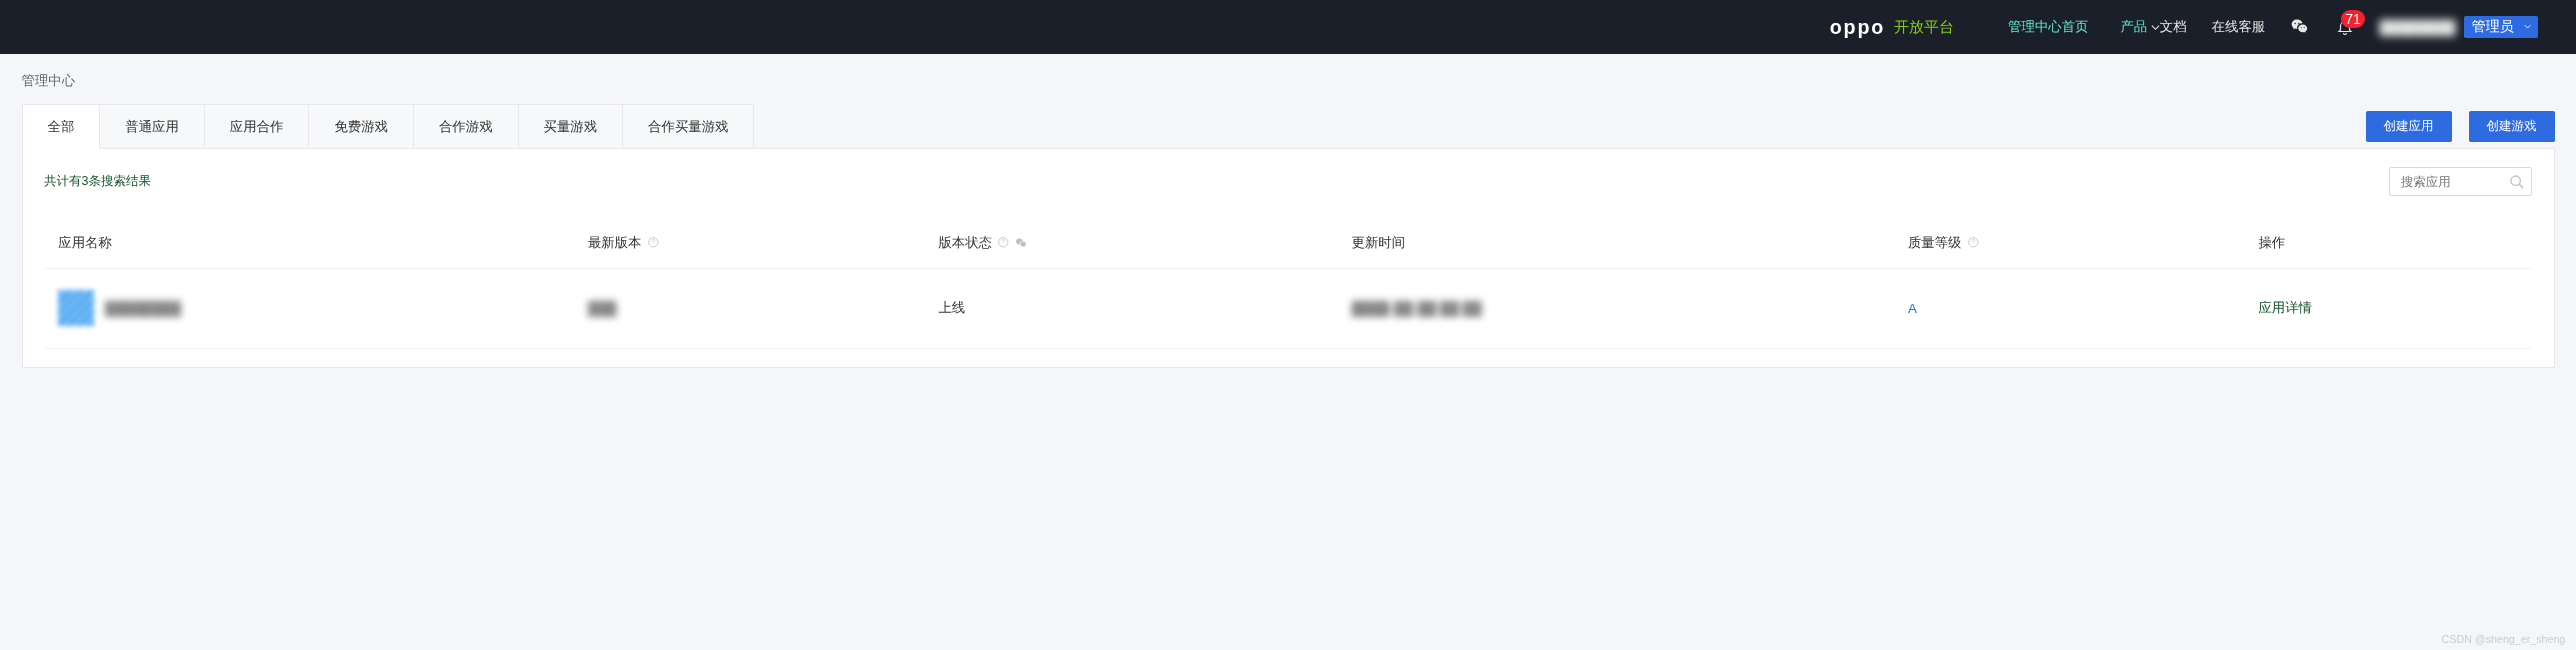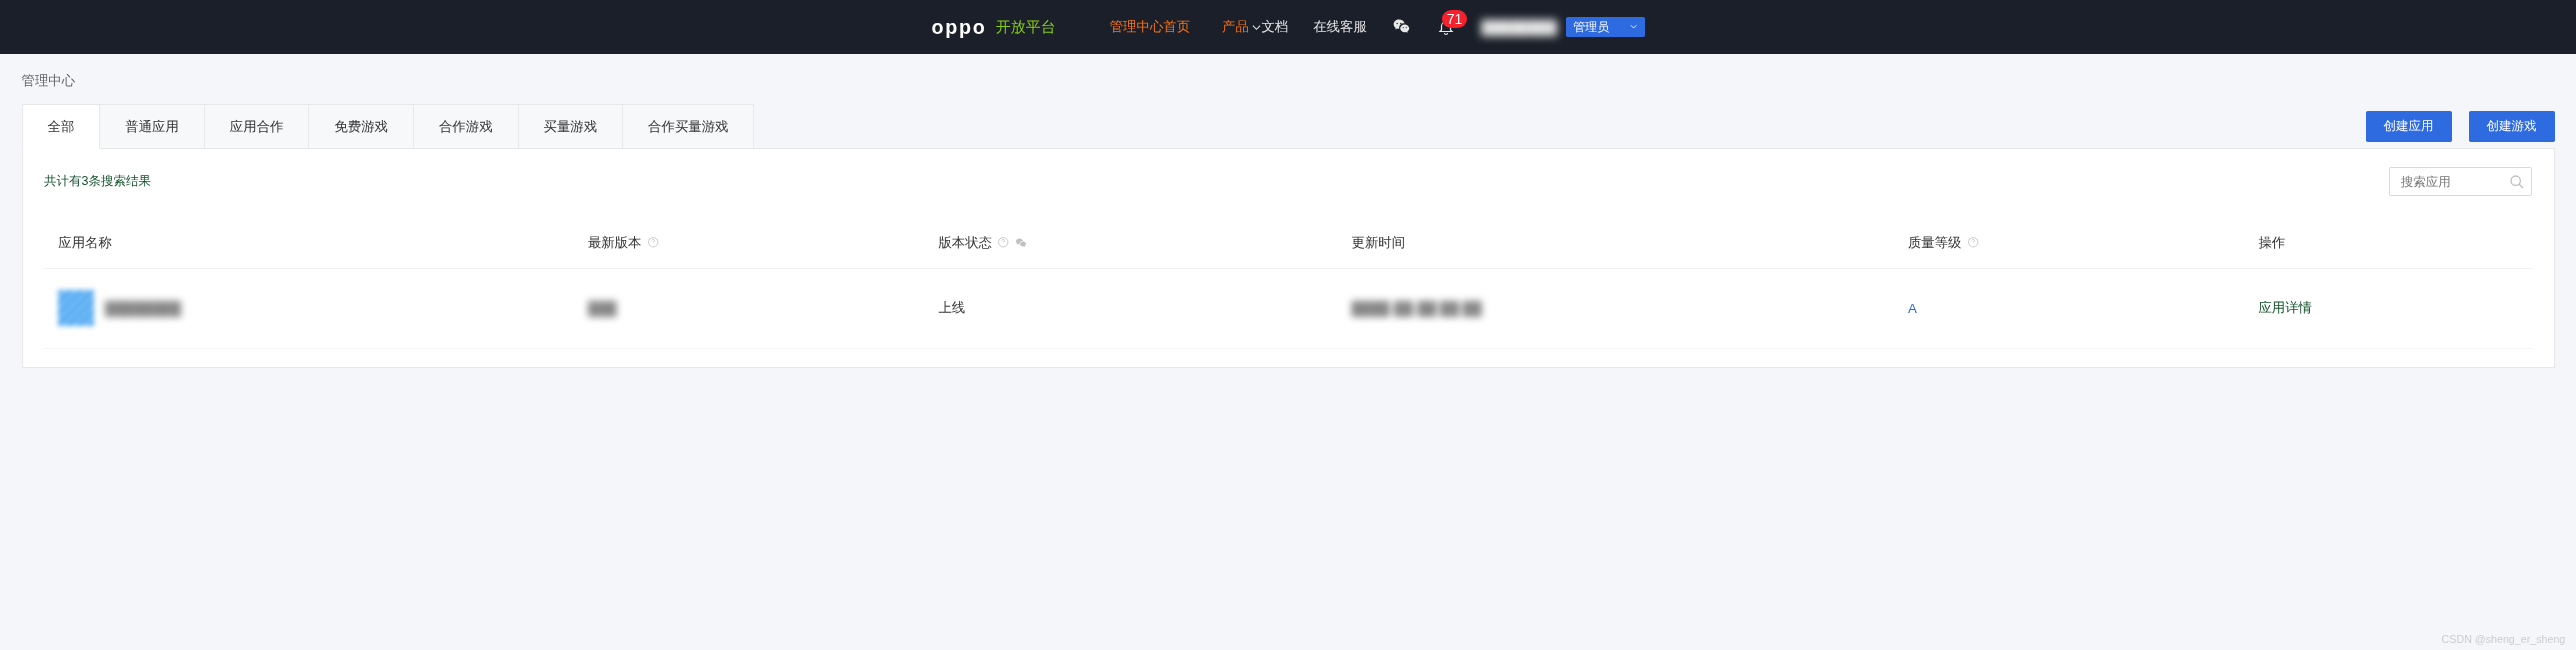--- a/index.html
+++ b/index.html
@@ -1,32 +1,32 @@
 <!DOCTYPE html>
 <html style="font-size:14.3px"><head>
   <meta charset="utf-8">
   <style>
     * { margin: 0; padding: 0; box-sizing: border-box; }
     body { font-family: -apple-system, BlinkMacSystemFont, "Segoe UI", "PingFang SC", "Microsoft YaHei", sans-serif; background: #f5f6fa; color: #333; }
     
     
-    .header { background: #1a1f29; height: 54px; display: flex; align-items: center; padding: 0 38px; color: #fff; justify-content: center; }
+    .header { background: #1a1f29; height: 54px; display: flex; align-items: center; padding: 0 38px; color: #fff; justify-content: flex-end; }
     .header-left { display: flex; align-items: center; gap: 18px; }
     .logo { display: flex; align-items: center; gap: 9px; }
     .logo-brand { font-weight: 600; font-size: 19.7px; letter-spacing: 1.8px; }
     .logo-sub { font-size: 15px; color: #84cc16; }
     .nav-items { display: flex; align-items: center; gap: 32px; margin-left: 36px; }
-    .nav-item { font-size: 13.4px; color: #f97316; cursor: pointer; display: flex; align-items: center; gap: 3.6px; }
+    .nav-item { font-size: 13.4px; color: #5eead4; cursor: pointer; display: flex; align-items: center; gap: 3.6px; }
     .header-right { display: flex; align-items: center; gap: 25px; }
     .header-link { font-size: 13.4px; color: #e8e8e8; cursor: pointer; }
     .icon-btn { position: relative; cursor: pointer; width: 19.7px; height: 19.7px; display: flex; align-items: center; justify-content: center; }
     .badge { position: absolute; top: -7.2px; right: -10.7px; background: #f5222d; color: #fff; font-size: 14px; border-radius: 9px; padding: 0.9px 4.5px; min-width: 14.3px; text-align: center; }
     .user-info { display: flex; align-items: center; gap: 9px; }
     .user-name { font-size: 13.4px; color: #e8e8e8; filter: blur(4.5px); }
-    .role-tag { background: #2f6be0; color: #fff; font-size: 12px; padding: 1.8px 7.2px; border-radius: 1.8px; display: flex; align-items: center; gap: 21px; cursor: pointer; }
+    .role-tag { background: #2f6be0; color: #fff; font-size: 14px; padding: 1.8px 7.2px; border-radius: 1.8px; display: flex; align-items: center; gap: 10px; cursor: pointer; }
     
     
     .breadcrumb { padding: 18px 21.5px 14.3px; font-size: 13.4px; color: #666; }
     
     
     .main { padding: 0 21.5px 21.5px; }
     
     
     .tabs-row { display: flex; align-items: center; justify-content: space-between; }
     .tabs { display: flex; }

